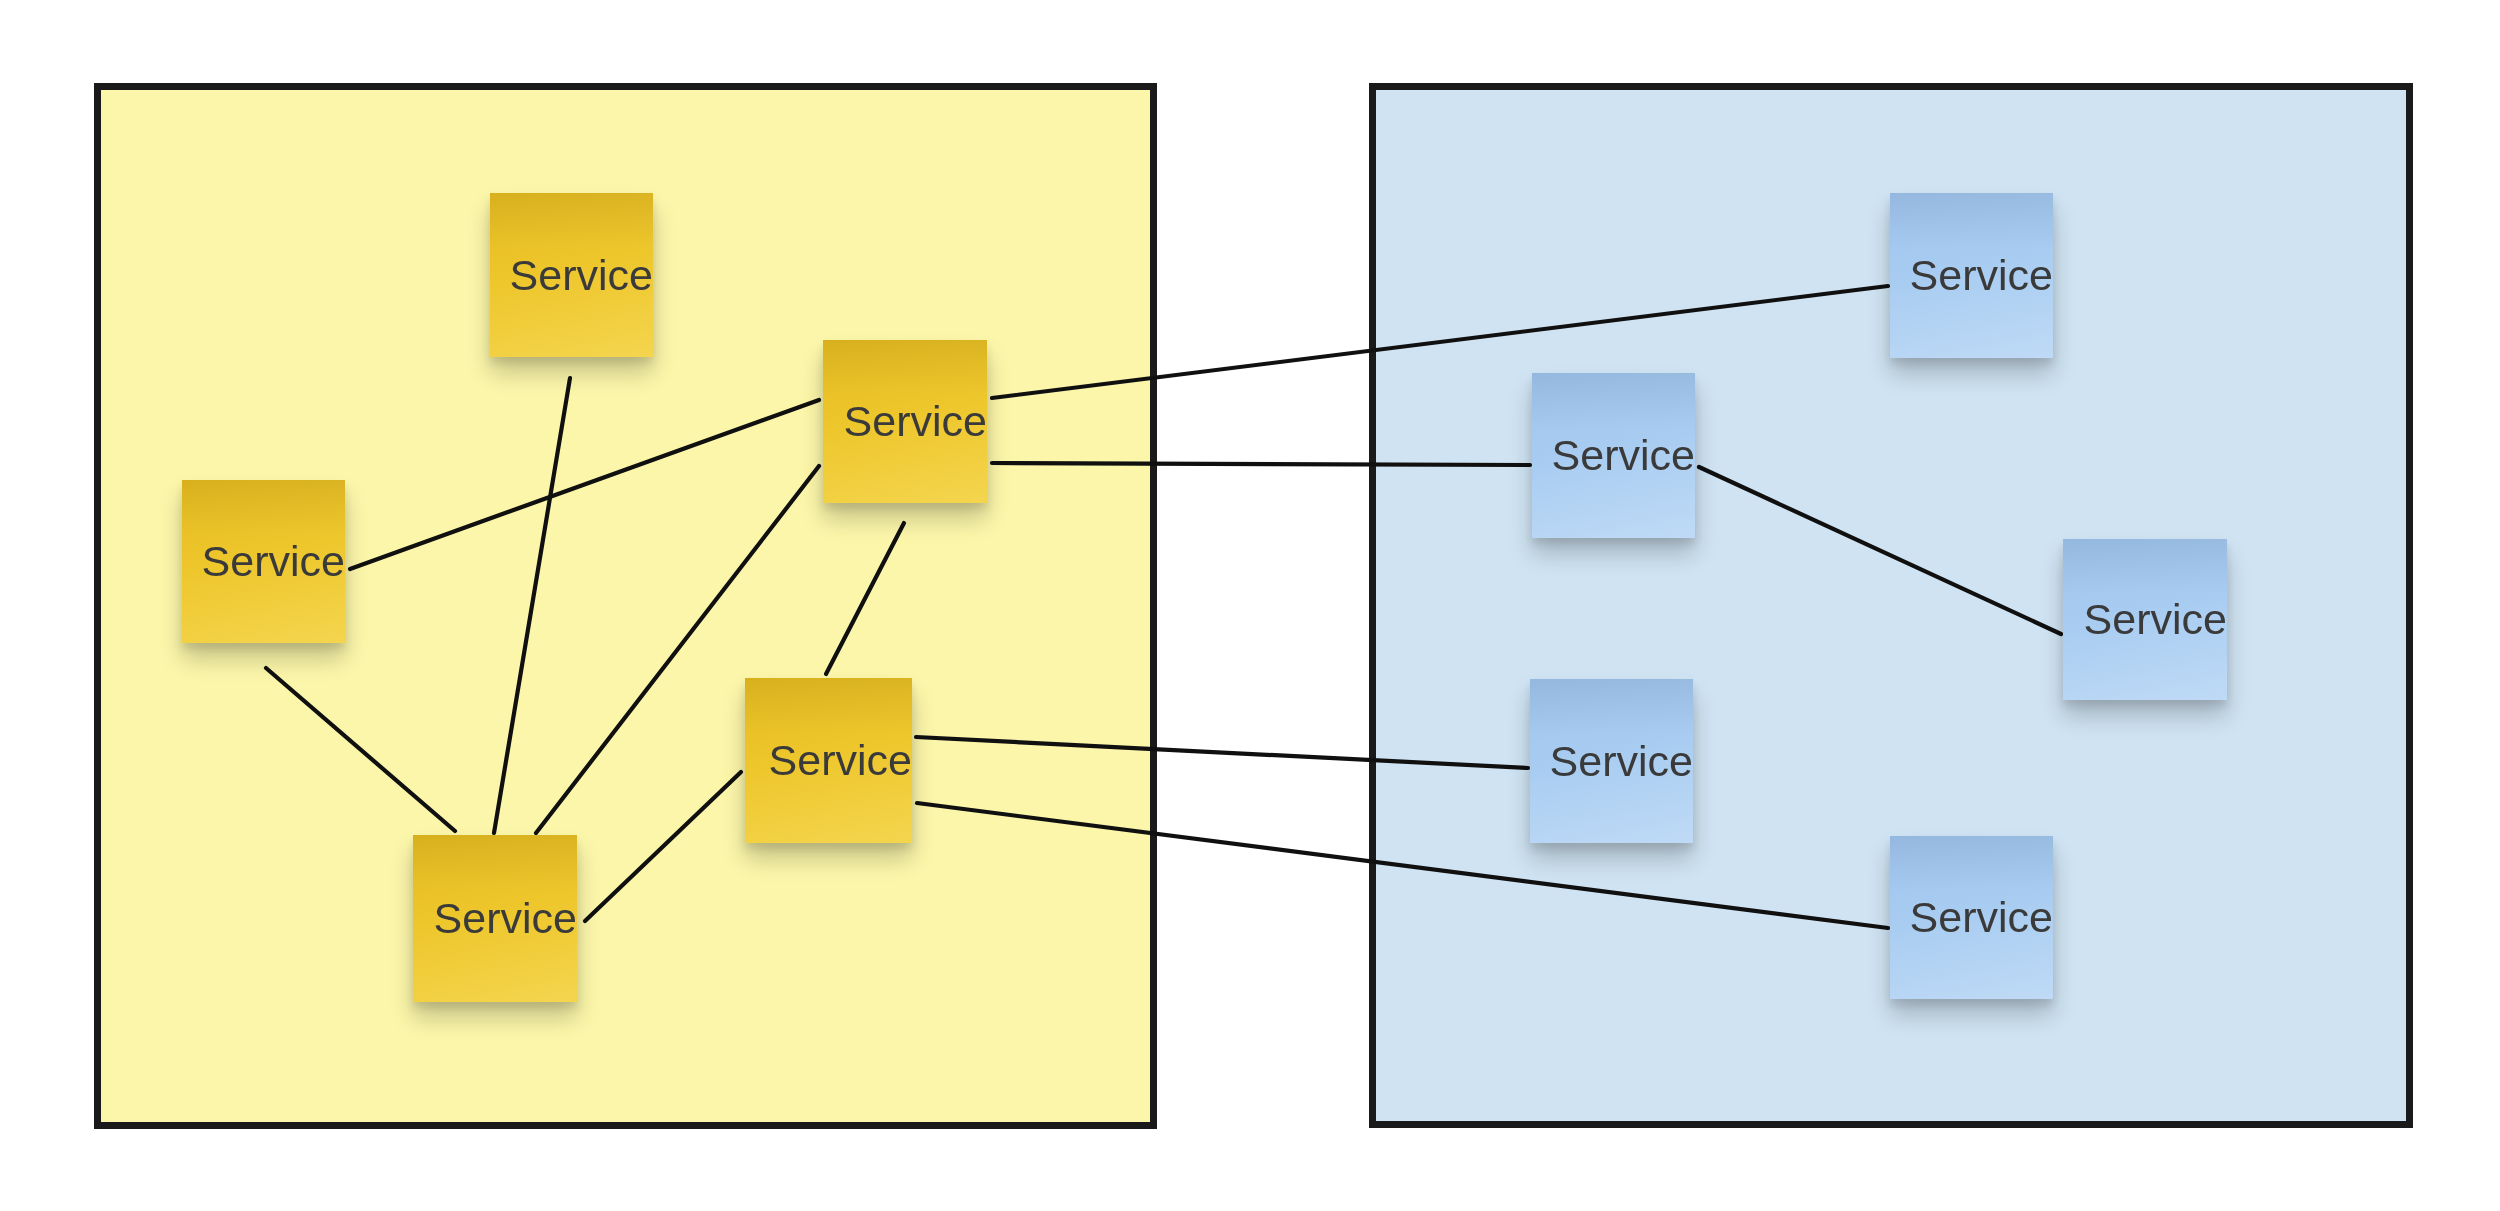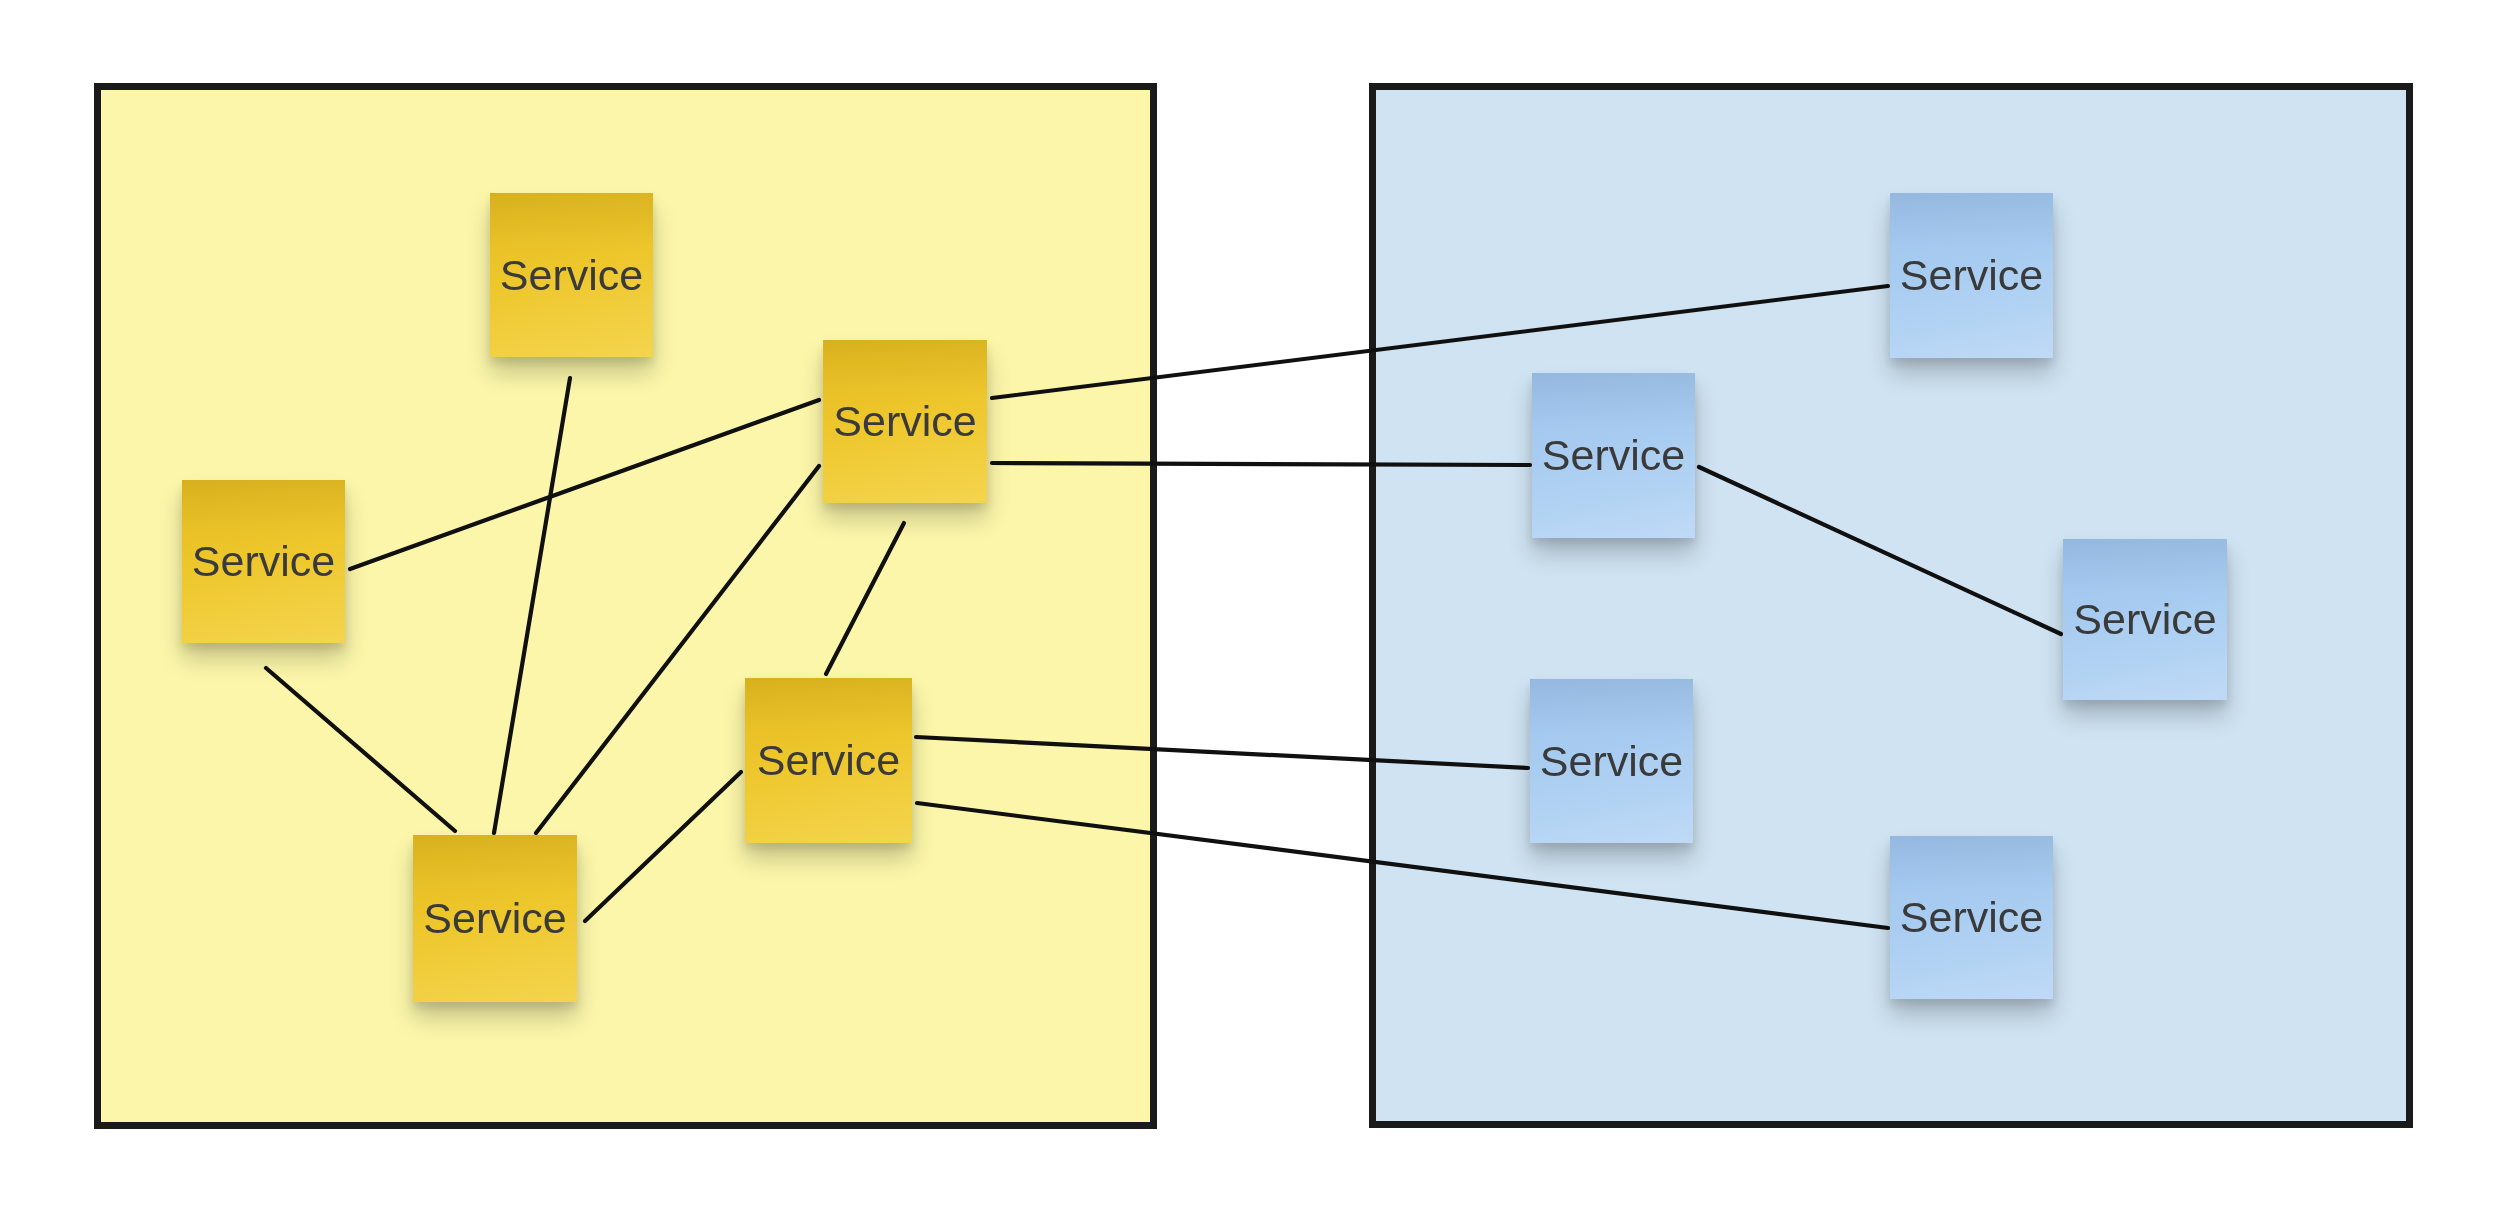--- a/index.html
+++ b/index.html
@@ -10,21 +10,21 @@
     position: relative; overflow: hidden;
   }
   .board { position: absolute; left: 0; top: 0; width: 2500px; height: 1211px; }
   .zone {
     position: absolute; box-sizing: border-box;
     border: 7px solid #1A1A1A; z-index: 1;
   }
   .connector-svg { position: absolute; left: 0; top: 0; z-index: 2; }
   .note {
     position: absolute; z-index: 3;
-    display: flex; align-items: center; justify-content: center;
+    display: flex; align-items: center; justify-content: flex-end;
     color: #3A3A3A; font-size: 43px; line-height: 1;
     box-shadow: 0 6px 8px rgba(0,0,0,0.10), 0 16px 22px rgba(0,0,0,0.20);
   }
   .note::before {
     content: ""; position: absolute; left: 0; top: 0; width: 100%; height: 34%;
     background: linear-gradient(180deg, rgba(0,0,0,0.06), rgba(0,0,0,0));
     pointer-events: none;
   }
   .note-label { position: relative; }
 </style>

